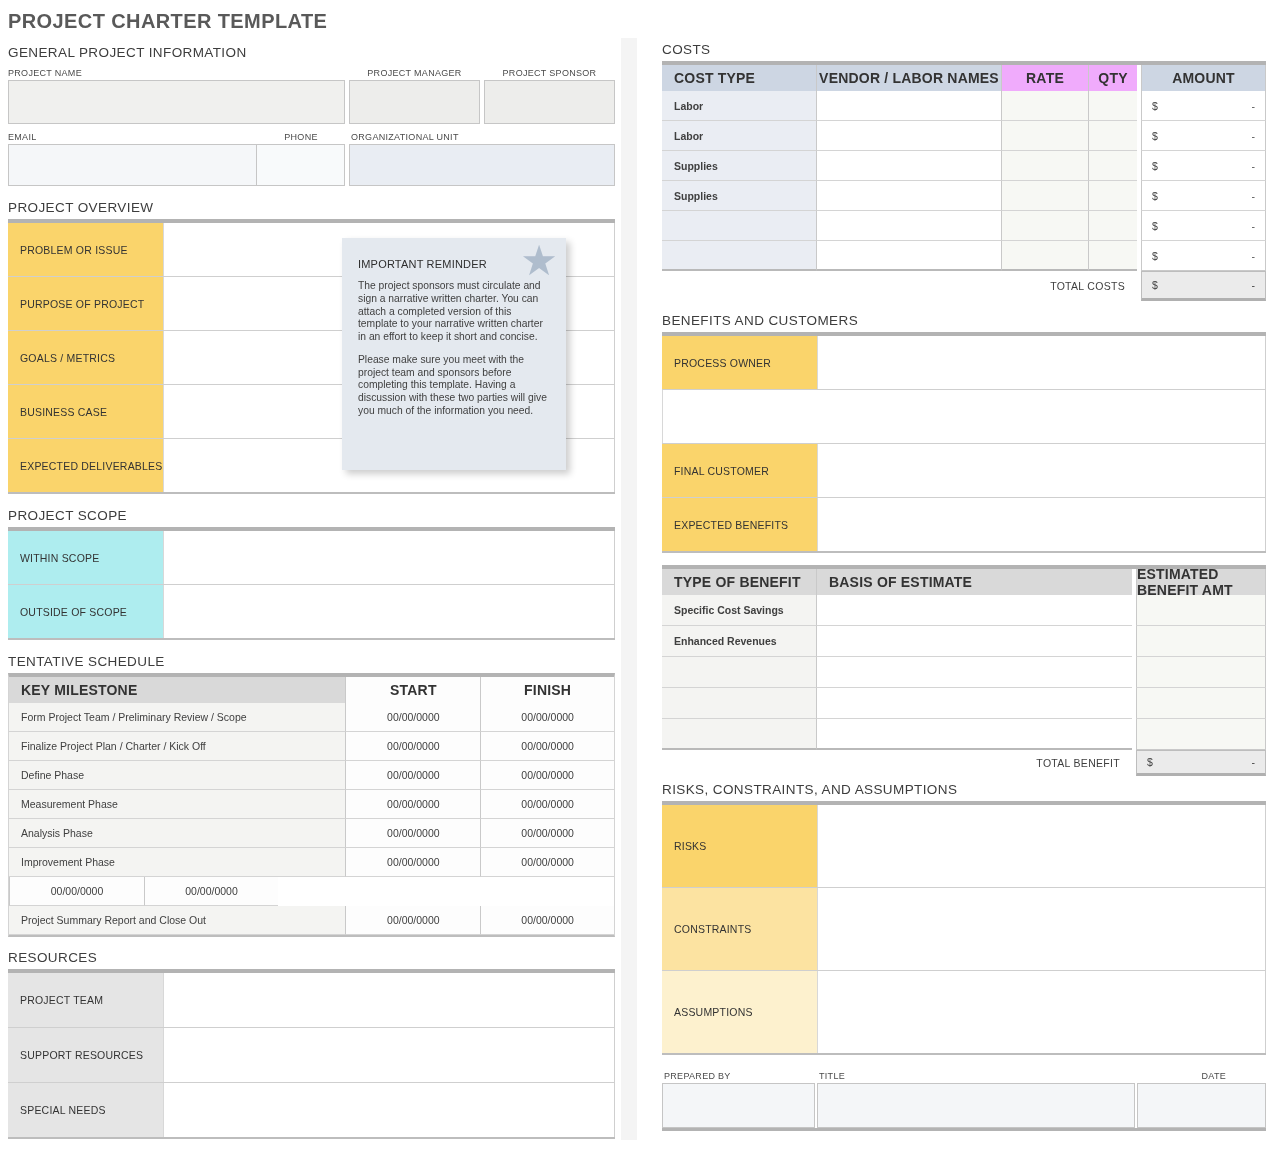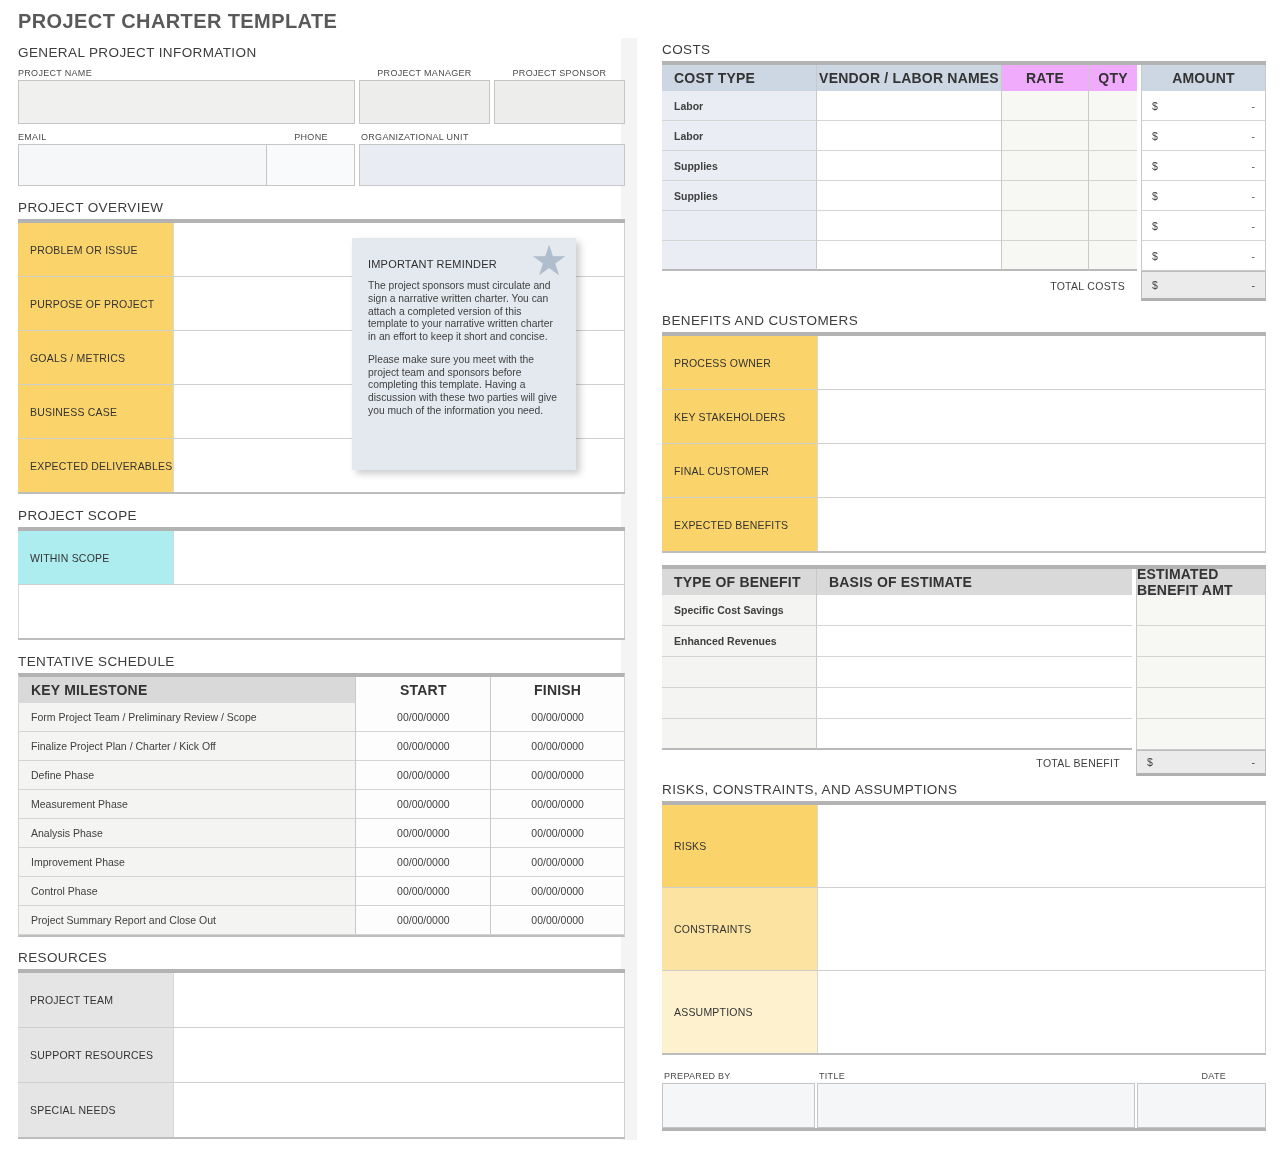--- a/index.html
+++ b/index.html
@@ -2,21 +2,21 @@
 <html><head>
 <meta charset="utf-8">
 <style>
   html,body{margin:0;padding:0;}
   body{
     width:1286px;height:1163px;position:relative;background:#ffffff;
     font-family:"Liberation Sans",sans-serif;color:#404040;
     -webkit-font-smoothing:antialiased;
   }
   .col{position:absolute;top:0;}
-  .col-left{left:18px;width:607px;}
+  .col-left{left:8px;width:607px;}
   .col-right{left:662px;width:604px;}
   .gutter{position:absolute;left:621px;top:38px;width:16px;height:1102px;background:#f4f4f4;}
 
   .doc-title{margin-top:10px;font-size:20px;font-weight:bold;color:#595959;letter-spacing:.4px;}
   .section-heading{font-size:13.5px;color:#3d3d3d;letter-spacing:.4px;}
   .mt12{margin-top:12px}.mt13{margin-top:13px}.mt14{margin-top:14px}.mt6{margin-top:6px}
 
   
   .fl{font-size:9px;color:#4a4a4a;letter-spacing:.3px;}
   .labels-row{display:flex;margin-top:8px;}
@@ -175,20 +175,21 @@
     <p>Please make sure you meet with the project team and sponsors before completing this template. Having a discussion with these two parties will give you much of the information you need.</p>
   </div>
 
   <div class="section-heading mt14">PROJECT SCOPE</div>
   <div class="block">
     <div class="lrow r53">
       <div class="label-cell cyan">WITHIN SCOPE</div>
       <div class="content-cell"></div>
     </div>
     <div class="lrow r53">
+      <div class="label-cell cyan">OUTSIDE OF SCOPE</div>
       <div class="content-cell"></div>
     </div>
   </div>
 
   <div class="section-heading mt14">TENTATIVE SCHEDULE</div>
   <div class="tbl sched">
     <div class="thead hdr-gray">
       <div class="sc1 padL hdr-gray">KEY MILESTONE</div>
       <div class="sc2 hdr-gray bL">START</div>
       <div class="sc3 hdr-gray bL">FINISH</div>
@@ -217,21 +218,20 @@
       <div class="sc1 padL cell-strip">Analysis Phase</div>
       <div class="sc2 bL">00/00/0000</div>
       <div class="sc3 bL">00/00/0000</div>
     </div>
     <div class="trow">
       <div class="sc1 padL cell-strip">Improvement Phase</div>
       <div class="sc2 bL">00/00/0000</div>
       <div class="sc3 bL">00/00/0000</div>
     </div>
     <div class="trow">
-      <div class="sc1 padL cell-strip">Control Phase</div>
       <div class="sc2 bL">00/00/0000</div>
       <div class="sc3 bL">00/00/0000</div>
     </div>
     <div class="trow">
       <div class="sc1 padL cell-strip">Project Summary Report and Close Out</div>
       <div class="sc2 bL">00/00/0000</div>
       <div class="sc3 bL">00/00/0000</div>
     </div>
   </div>
 
@@ -341,21 +341,20 @@
       </div>
   </div>
 
   <div class="section-heading mt12">BENEFITS AND CUSTOMERS</div>
   <div class="block">
     <div class="lrow r53">
       <div class="label-cell yellow">PROCESS OWNER</div>
       <div class="content-cell"></div>
     </div>
     <div class="lrow r53">
-      <div class="label-cell yellow">KEY STAKEHOLDERS</div>
       <div class="content-cell"></div>
     </div>
     <div class="lrow r53">
       <div class="label-cell yellow">FINAL CUSTOMER</div>
       <div class="content-cell"></div>
     </div>
     <div class="lrow r53">
       <div class="label-cell yellow">EXPECTED BENEFITS</div>
       <div class="content-cell"></div>
     </div>

